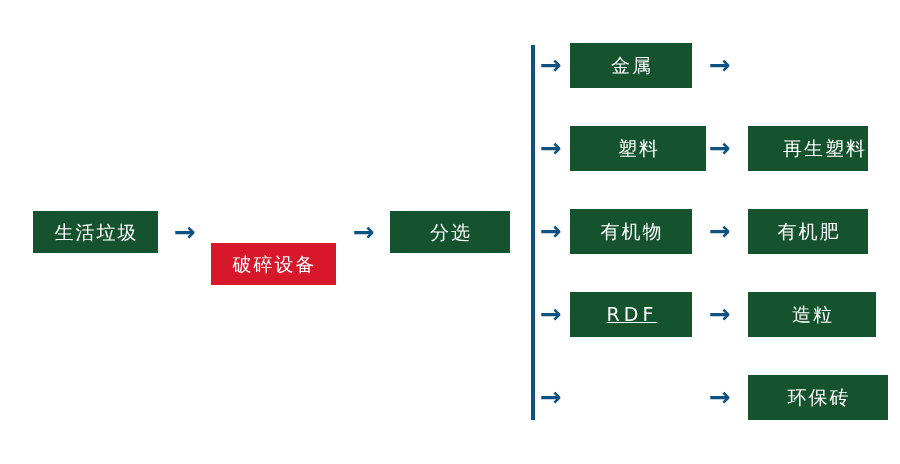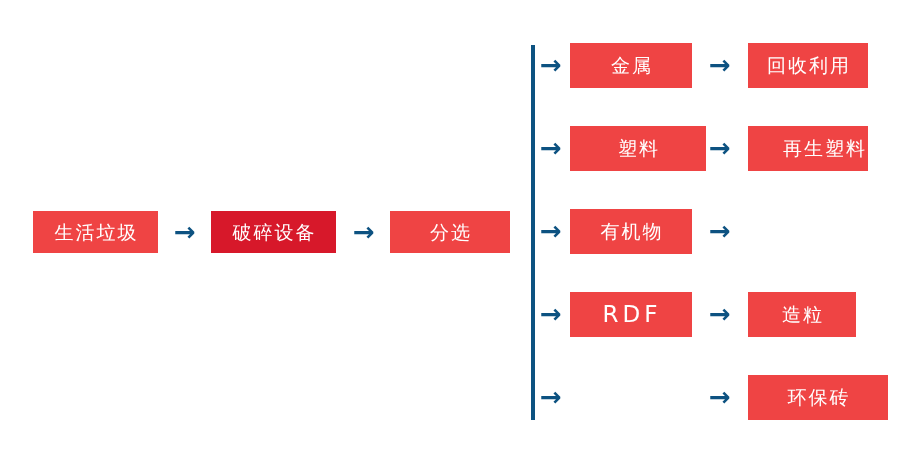--- a/index.html
+++ b/index.html
@@ -27,23 +27,23 @@
     align-items: center;
     justify-content: center;
     color: #ffffff;
     font-size: 19px;
     letter-spacing: 2px;
     line-height: 1;
     white-space: nowrap;
     box-sizing: border-box;
     text-indent: 2px;
   }
-  .node.blue { background: #ef4444; }
-  .node.red  { background: #d7182a; }
-  .node.latin { letter-spacing: 4px; font-size: 23px; }
+  .node.blue { background: #14532d; }
+  .node.red  { background: #d7182a; margin-top: 32px; }
+  .node.latin { letter-spacing: 4px; font-size: 19px; text-decoration: underline; }
 
   
   .arrow {
     position: absolute;
     color: #0d5281;
     font-size: 26px;
     line-height: 1;
     display: flex;
     align-items: center;
     justify-content: center;
@@ -70,33 +70,33 @@
 
   <div class="arrow" style="left:343px; top:216px; width:42px; height:32px;">→</div>
 
   <div class="node blue" style="left:390px; top:211px; width:120px; height:42px;">分选</div>
 
   <div class="trunk" style="left:531px; top:45px; width:4px; height:375px;"></div>
 
   <div class="arrow" style="left:533px; top:49px; width:36px; height:32px;">→</div>
   <div class="node blue" style="left:570px; top:43px; width:122px; height:45px;">金属</div>
   <div class="arrow" style="left:700px; top:49px; width:40px; height:32px;">→</div>
-  <div class="node blue" style="left:748px; top:43px; width:120px; height:45px;">回收利用</div>
 
   <div class="arrow" style="left:533px; top:132px; width:36px; height:32px;">→</div>
   <div class="node blue" style="left:570px; top:126px; width:136px; height:45px;">塑料</div>
   <div class="arrow" style="left:700px; top:132px; width:40px; height:32px;">→</div>
   <div class="node blue" style="left:748px; top:126px; width:120px; height:45px;padding-left:32px;">再生塑料</div>
 
   <div class="arrow" style="left:533px; top:215px; width:36px; height:32px;">→</div>
   <div class="node blue" style="left:570px; top:209px; width:122px; height:45px;">有机物</div>
   <div class="arrow" style="left:700px; top:215px; width:40px; height:32px;">→</div>
+  <div class="node blue" style="left:748px; top:209px; width:120px; height:45px;">有机肥</div>
 
   <div class="arrow" style="left:533px; top:298px; width:36px; height:32px;">→</div>
   <div class="node blue latin" style="left:570px; top:292px; width:122px; height:45px;">RDF</div>
   <div class="arrow" style="left:700px; top:298px; width:40px; height:32px;">→</div>
-  <div class="node blue" style="left:748px; top:292px; width:108px; height:45px;">造粒</div>
+  <div class="node blue" style="left:748px; top:292px; width:128px; height:45px;">造粒</div>
 
   <div class="arrow" style="left:533px; top:381px; width:36px; height:32px;">→</div>
   <div class="arrow" style="left:700px; top:381px; width:40px; height:32px;">→</div>
   <div class="node blue" style="left:748px; top:375px; width:140px; height:45px;">环保砖</div>
 
 </div>
 
 </body></html>

